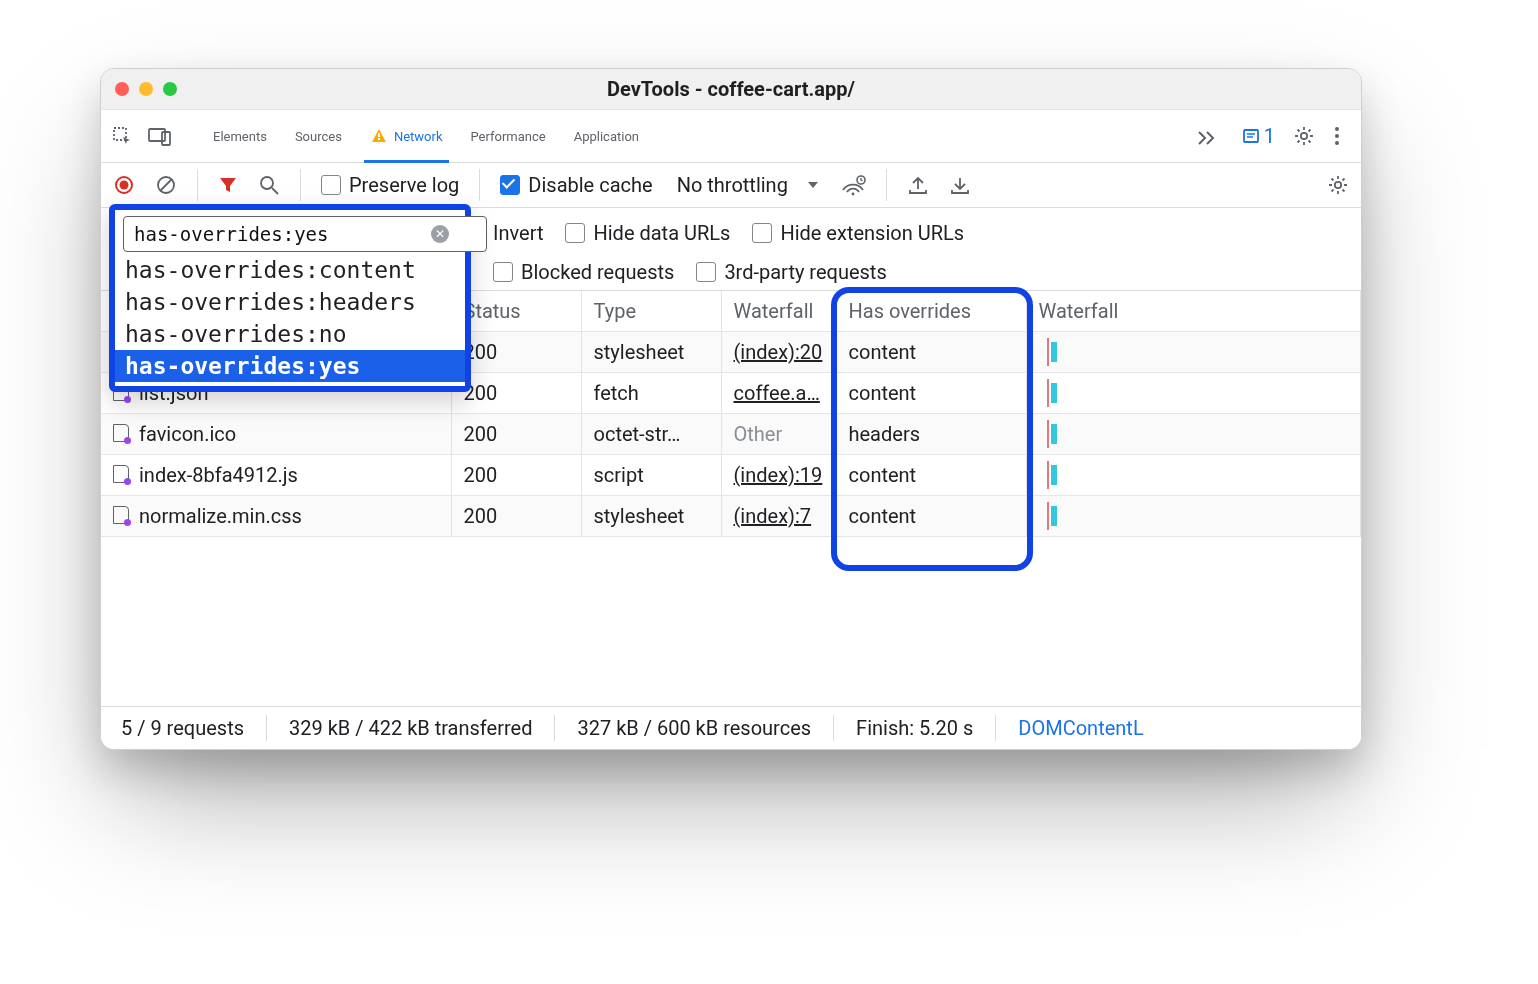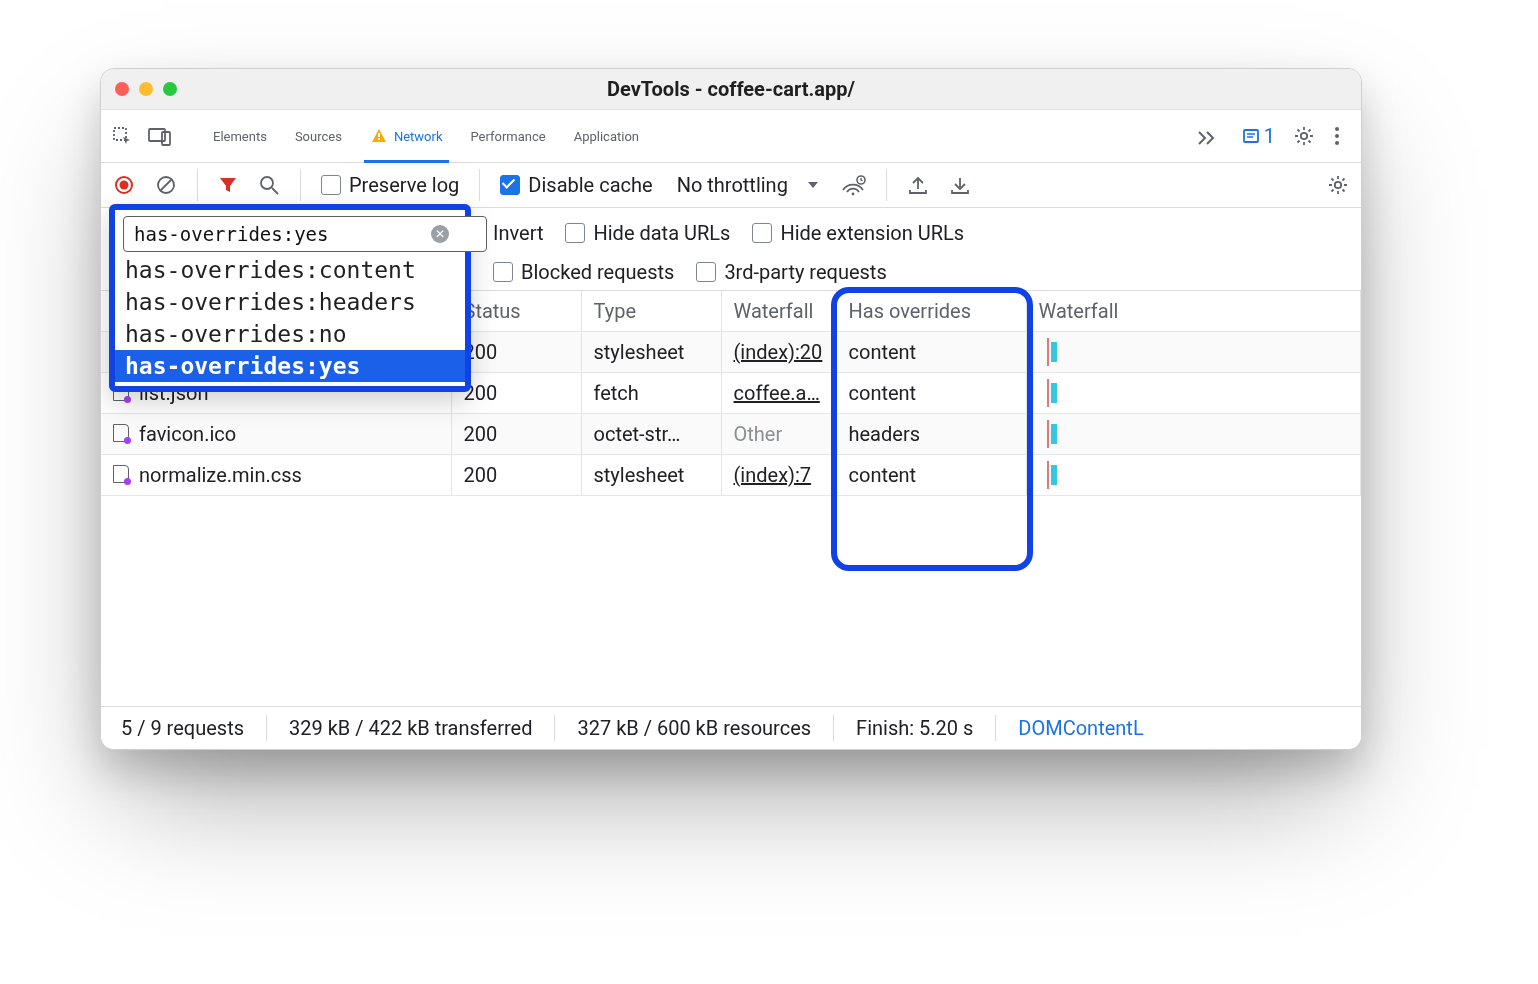--- a/index.html
+++ b/index.html
@@ -376,20 +376,31 @@
               <td>200</td>
               <td>octet-str…</td>
               <td class="initOther">Other</td>
               <td>headers</td>
               <td class="waterfall-cell">
                 <span class="wf"></span>
                 <span class="wf-bar"></span>
               </td>
             </tr>
             <tr>
+              <td><span class="file-ico"></span>index-8bfa4912.js</td>
+              <td>200</td>
+              <td>script</td>
+              <td class=""><span class="link">(index):19</span></td>
+              <td>content</td>
+              <td class="waterfall-cell">
+                <span class="wf"></span>
+                <span class="wf-bar"></span>
+              </td>
+            </tr>
+            <tr>
               <td><span class="file-ico"></span>normalize.min.css</td>
               <td>200</td>
               <td>stylesheet</td>
               <td class=""><span class="link">(index):7</span></td>
               <td>content</td>
               <td class="waterfall-cell">
                 <span class="wf"></span>
                 <span class="wf-bar"></span>
               </td>
             </tr>

